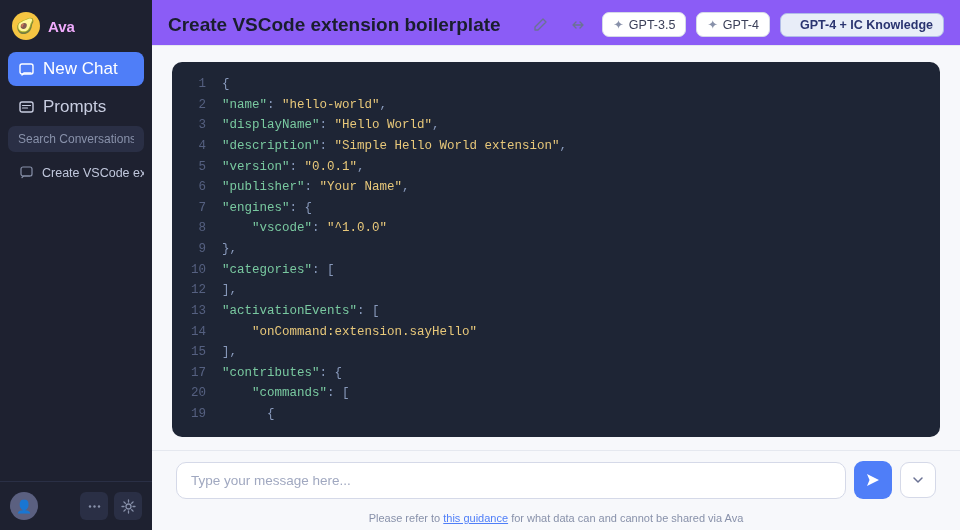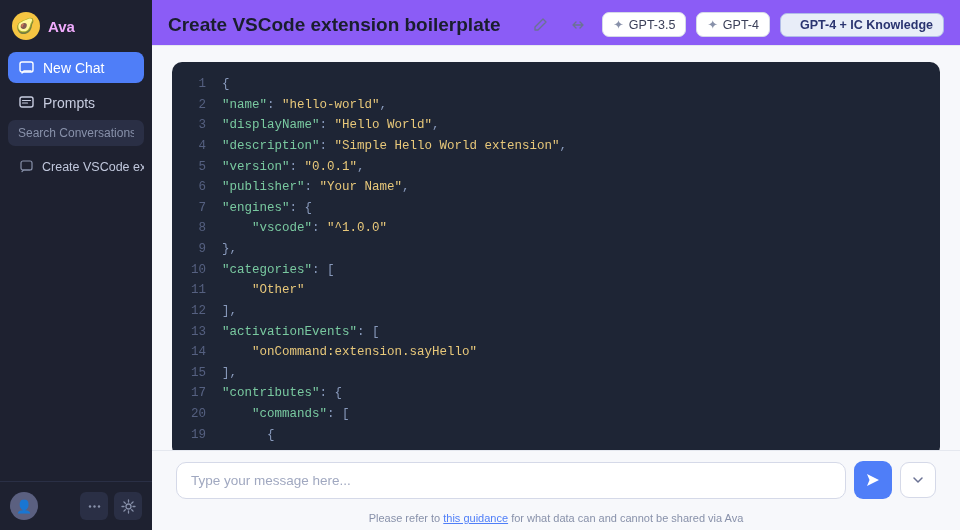--- a/index.html
+++ b/index.html
@@ -35,21 +35,21 @@
       font-weight: 700;
     }
     .sidebar-btn {
       display: flex;
       align-items: center;
       gap: 8px;
       margin: 2px 8px;
       padding: 7px 10px;
       border-radius: 8px;
       color: #c8cde0;
-      font-size: 14px;
+      font-size: 17px;
       cursor: pointer;
     }
     .sidebar-btn.active {
       background: #4f7ef8;
       color: #fff;
     }
     .sidebar-icon {
       width: 17px;
       height: 17px;
       flex-shrink: 0;
@@ -380,24 +380,20 @@
         </div>
       <div class="code-line">
           <span class="line-num">9</span>
           <span class="line-content punct">  },</span>
         </div>
       <div class="code-line">
           <span class="line-num">10</span>
           <span class="line-content"><span class="str">"categories"</span><span class="punct">: [</span></span>
         </div>
       <div class="code-line">
-          <span class="line-num">11</span>
-          <span class="line-content">&nbsp;&nbsp;&nbsp;&nbsp;<span class="val">"Other"</span></span>
-        </div>
-      <div class="code-line">
           <span class="line-num">12</span>
           <span class="line-content punct">  ],</span>
         </div>
       <div class="code-line">
           <span class="line-num">13</span>
           <span class="line-content"><span class="str">"activationEvents"</span><span class="punct">: [</span></span>
         </div>
       <div class="code-line">
           <span class="line-num">14</span>
           <span class="line-content">&nbsp;&nbsp;&nbsp;&nbsp;<span class="val">"onCommand:extension.sayHello"</span></span>

